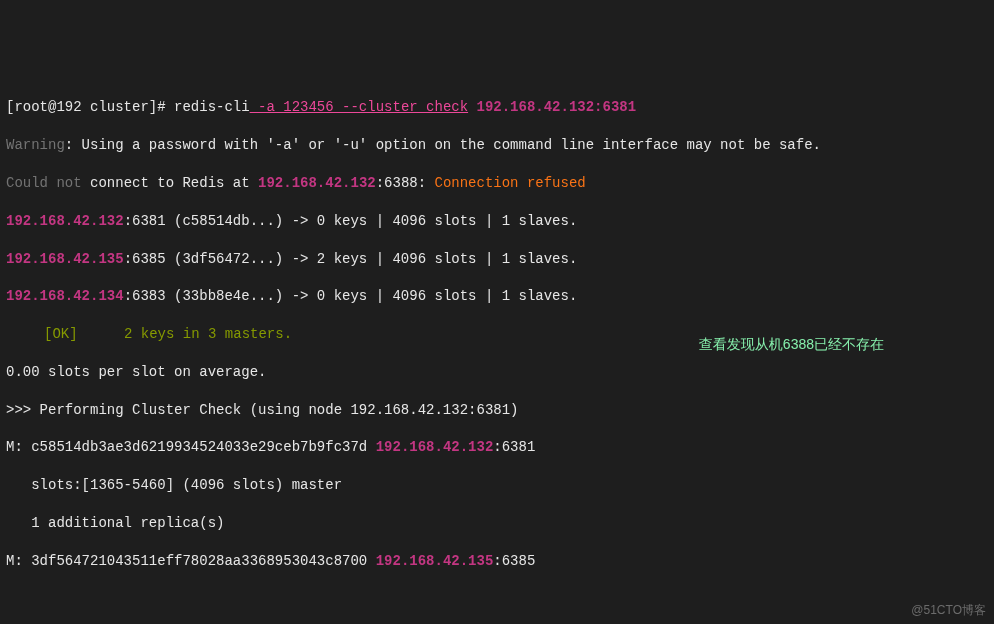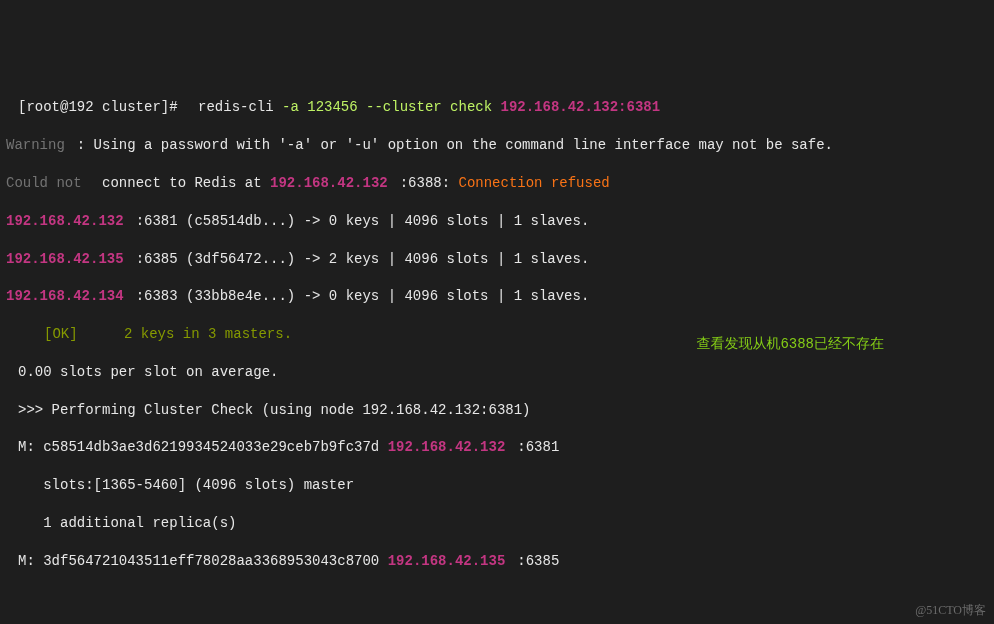--- a/index.html
+++ b/index.html
@@ -10,41 +10,41 @@
     font-size: 14px;
     line-height: 1.35;
     color: #e6e6e6;
     width: 994px;
     height: 624px;
     box-sizing: border-box;
     overflow: hidden;
     position: relative;
     white-space: pre;
   }
-  .white  { color: #e6e6e6; margin-left: 12px; }
-  .cyan   { color: #bef264; }
+  .white  { color: #e6e6e6; }
+  .cyan   { color: #ec4899; text-decoration: underline; }
   .yellow { color: #737373; }
   .orange { color: #f97316; }
   .magenta{ color: #c33682; font-weight: bold; }
   .green  { color: #859900; margin-left: 38px; }
   .annot {
     position: absolute;
     right: 110px;
     top: 335px;
-    color: #84cc16;
-    font-family: Liberation Mono, monospace;
+    color: #86efac;
+    font-family: Liberation Sans, sans-serif;
     font-size: 14px;
     white-space: nowrap;
   }
   .watermark {
     position: absolute;
     right: 8px;
     bottom: 6px;
     color: #9e9e9e;
-    font-family: Liberation Serif, serif;
+    font-family: Liberation Sans, sans-serif;
     font-size: 12px;
     opacity: .6;
   }
 </style>
 </head>
 <body>
 
 
 
 <div>

